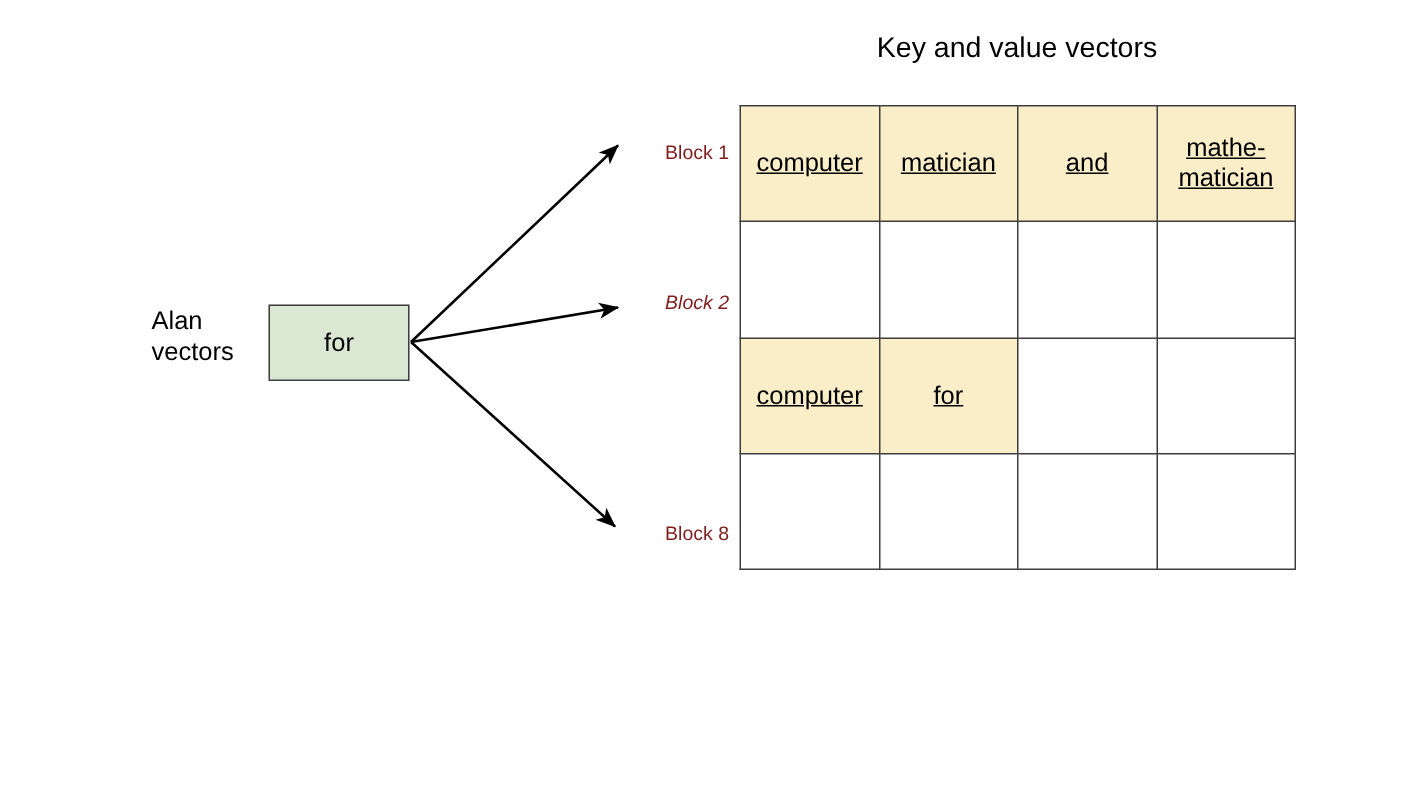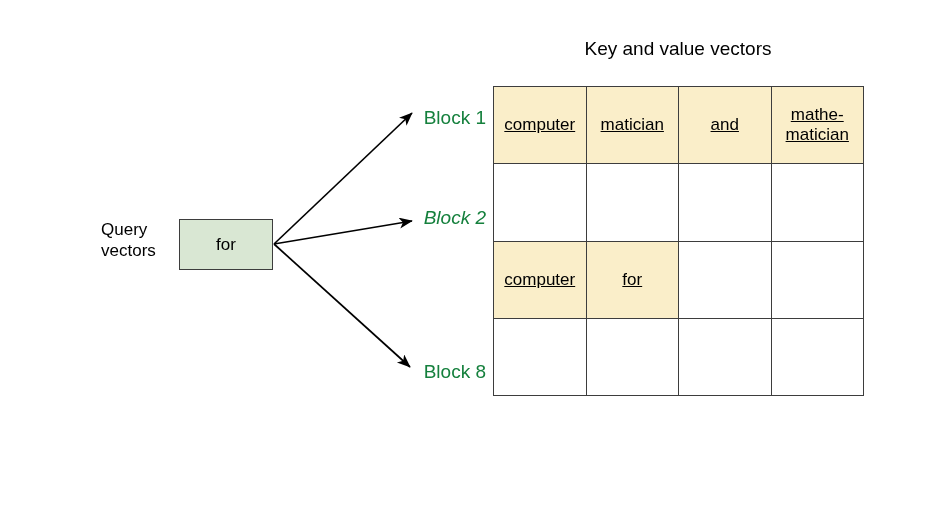--- a/index.html
+++ b/index.html
@@ -12,21 +12,21 @@
     height: 531px;
     position: relative;
     font-family: "Liberation Sans", sans-serif;
     color: #000000;
     overflow: hidden;
   }
 
   #canvas {
     position: absolute;
     left: 0;
-    top: 16px;
+    top: 0;
     width: 952px;
     height: 385px;
   }
 
   
   #chart-title {
     position: absolute;
     left: 493px;
     top: 21px;
     width: 370px;
@@ -73,23 +73,23 @@
     left: 0;
     top: 0;
     width: 952px;
     height: 531px;
     pointer-events: none;
   }
 
   
   .block-label {
     position: absolute;
-    font-size: 19px;
+    font-size: 13px;
     line-height: 20px;
-    color: #15803d;
+    color: #7f1d1d;
     text-align: right;
     white-space: nowrap;
     width: 72px;
   }
   #block-label-0 { left: 414px; top: 92px; }
   #block-label-1 { left: 414px; top: 192px; font-style: italic; }
   #block-label-2 { left: 414px; top: 346px; }
 
   
   #kv-table {
@@ -121,21 +121,21 @@
   }
 </style>
 </head>
 <body>
 
 <div id="canvas">
 
   <div id="chart-title">Key and value vectors</div>
 
   <div id="query-vector-label">
-    <span>Query</span>
+    <span>Alan</span>
     <span>vectors</span>
   </div>
 
   <div id="query-vector-box">
     <span>for</span>
   </div>
 
   <svg id="arrows-layer" viewBox="0 0 952 531" width="952" height="531" xmlns="http://www.w3.org/2000/svg">
     <defs>
       <marker id="arrowhead" markerWidth="9" markerHeight="9" refX="7.5" refY="3.2" orient="auto" markerUnits="strokeWidth">

